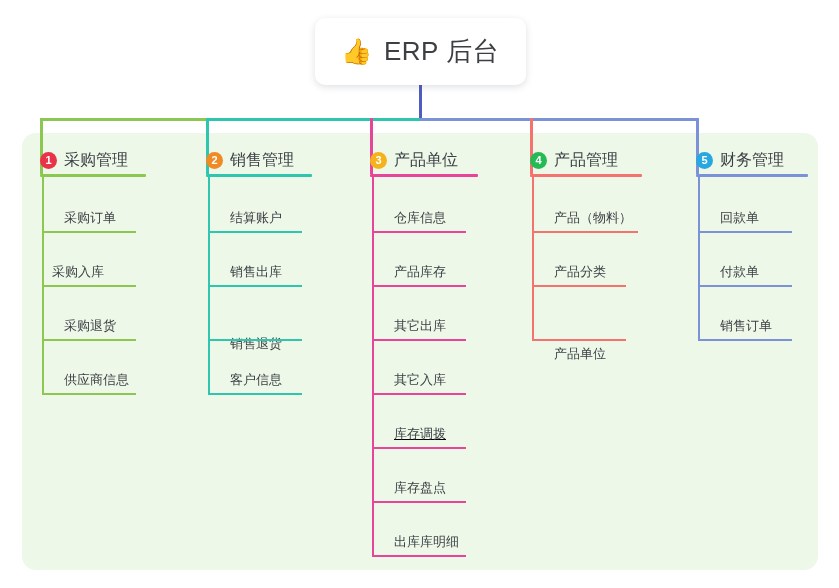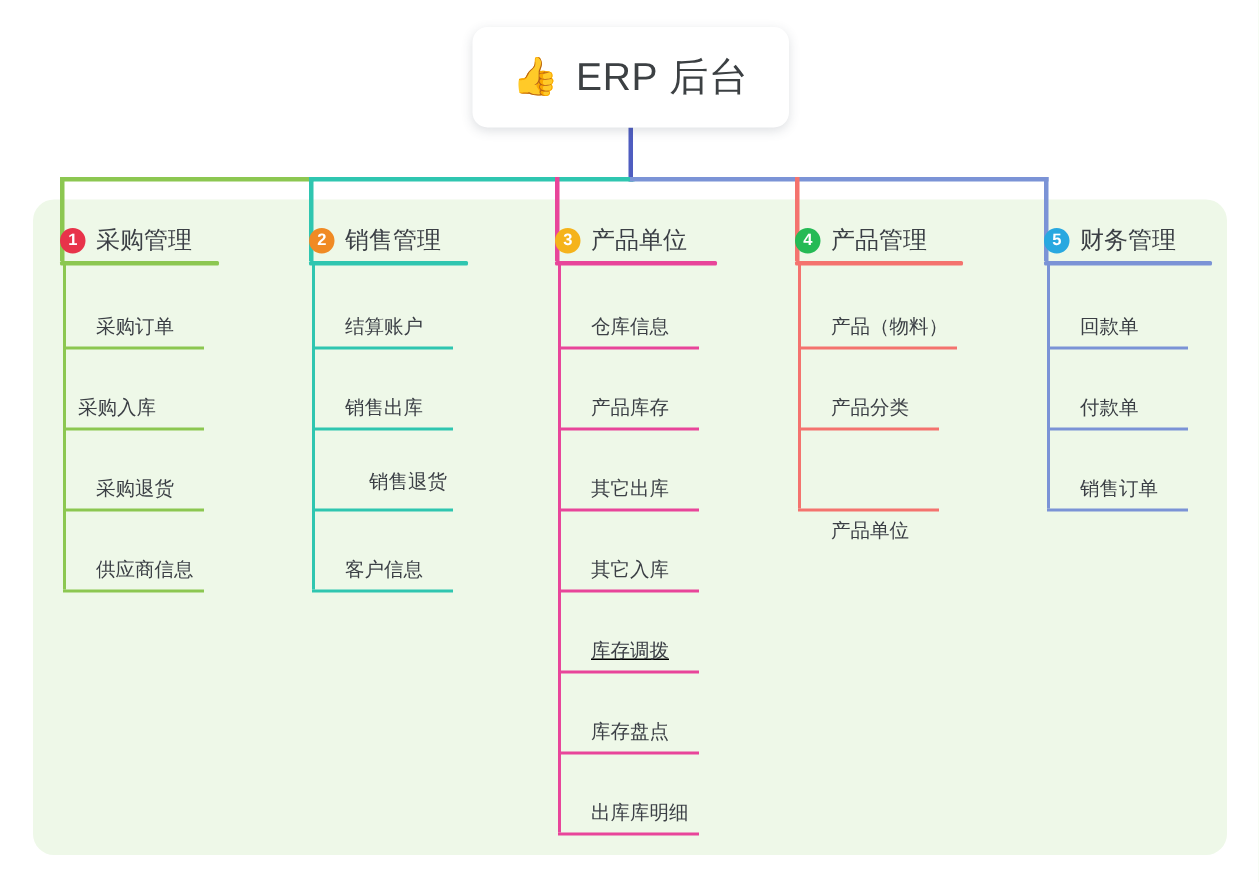--- a/index.html
+++ b/index.html
@@ -117,21 +117,21 @@
         <div class="head-rule" style="left: 0px; top: 174px; width: 106px; background: rgb(47, 198, 176);"></div>
         <div class="spine" style="left: 2px; top: 174px; height: 219px; background: rgb(47, 198, 176);"></div>
         <div class="item" style="left: 24px; top: 209px;">
           <span class="item-txt">结算账户</span>
         </div>
         <div class="item-rule" style="left: 2px; top: 231px; width: 94px; background: rgb(47, 198, 176);"></div>
         <div class="item" style="left: 24px; top: 263px;">
           <span class="item-txt">销售出库</span>
         </div>
         <div class="item-rule" style="left: 2px; top: 285px; width: 94px; background: rgb(47, 198, 176);"></div>
-        <div class="item" style="left: 24px; top: 312px; margin-left: 16px;">
+        <div class="item" style="left: 24px; top: 335px;">
           <span class="item-txt">销售退货</span>
         </div>
         <div class="item-rule" style="left: 2px; top: 339px; width: 94px; background: rgb(47, 198, 176);"></div>
         <div class="item" style="left: 24px; top: 371px;">
           <span class="item-txt">客户信息</span>
         </div>
         <div class="item-rule" style="left: 2px; top: 393px; width: 94px; background: rgb(47, 198, 176);"></div>
       </div>
       <div class="col" style="left: 370px; top: 0px;">
         <div class="col-head" style="top: 150px;">

